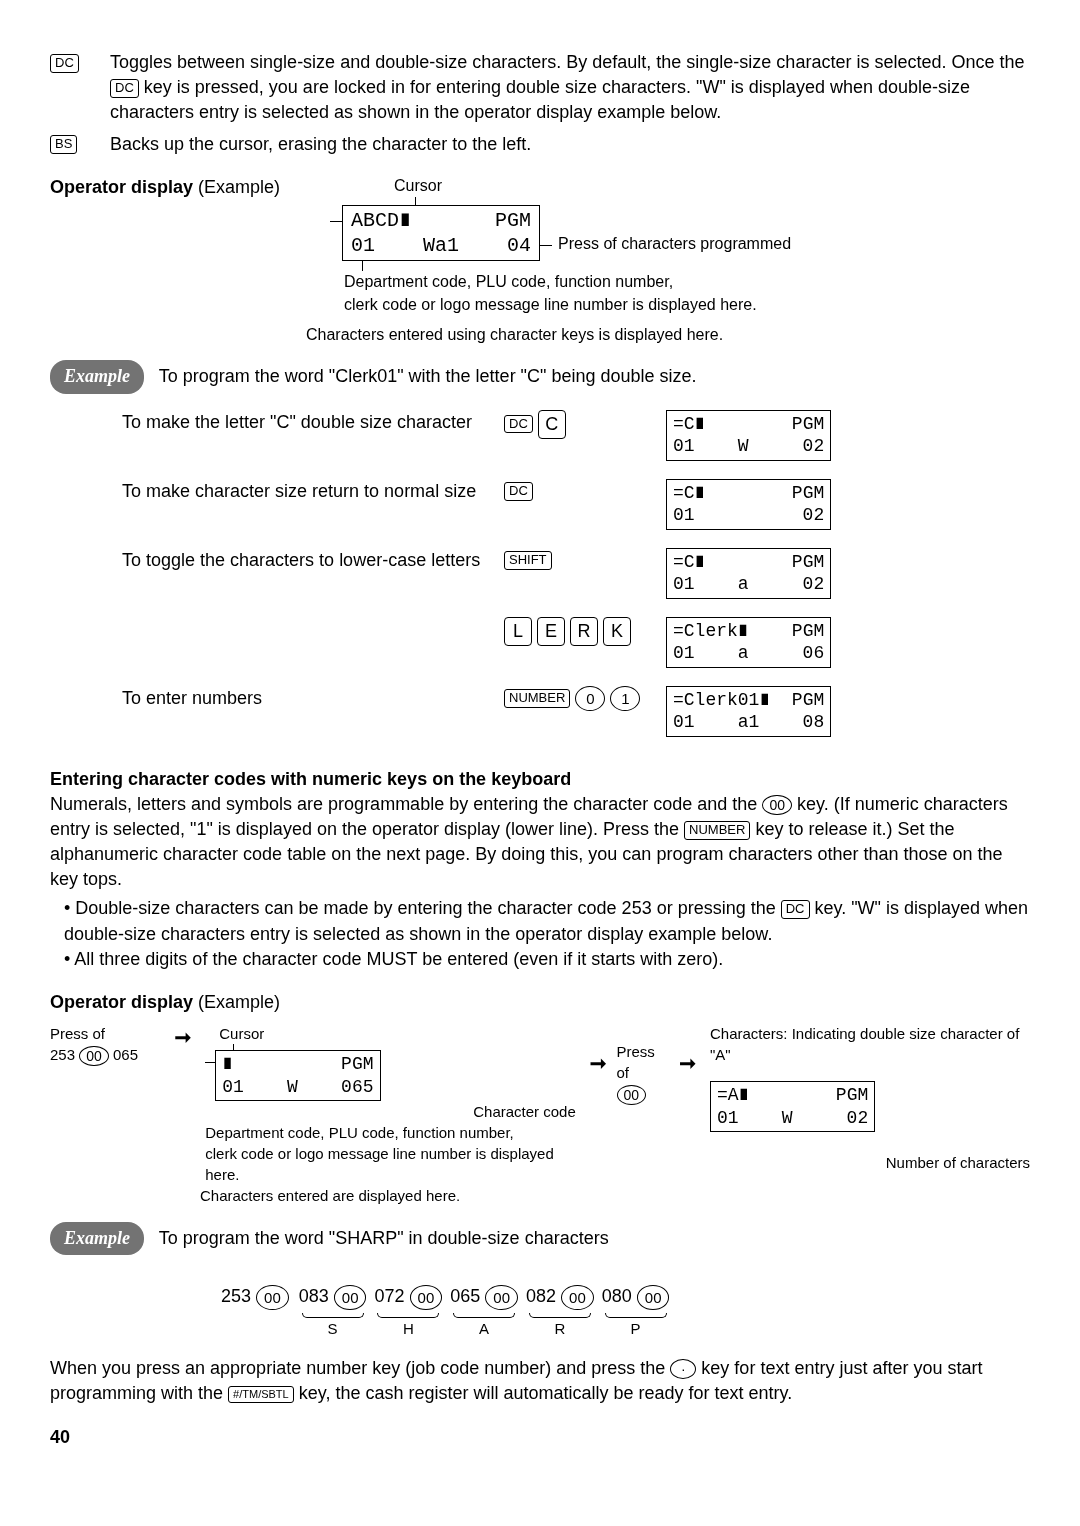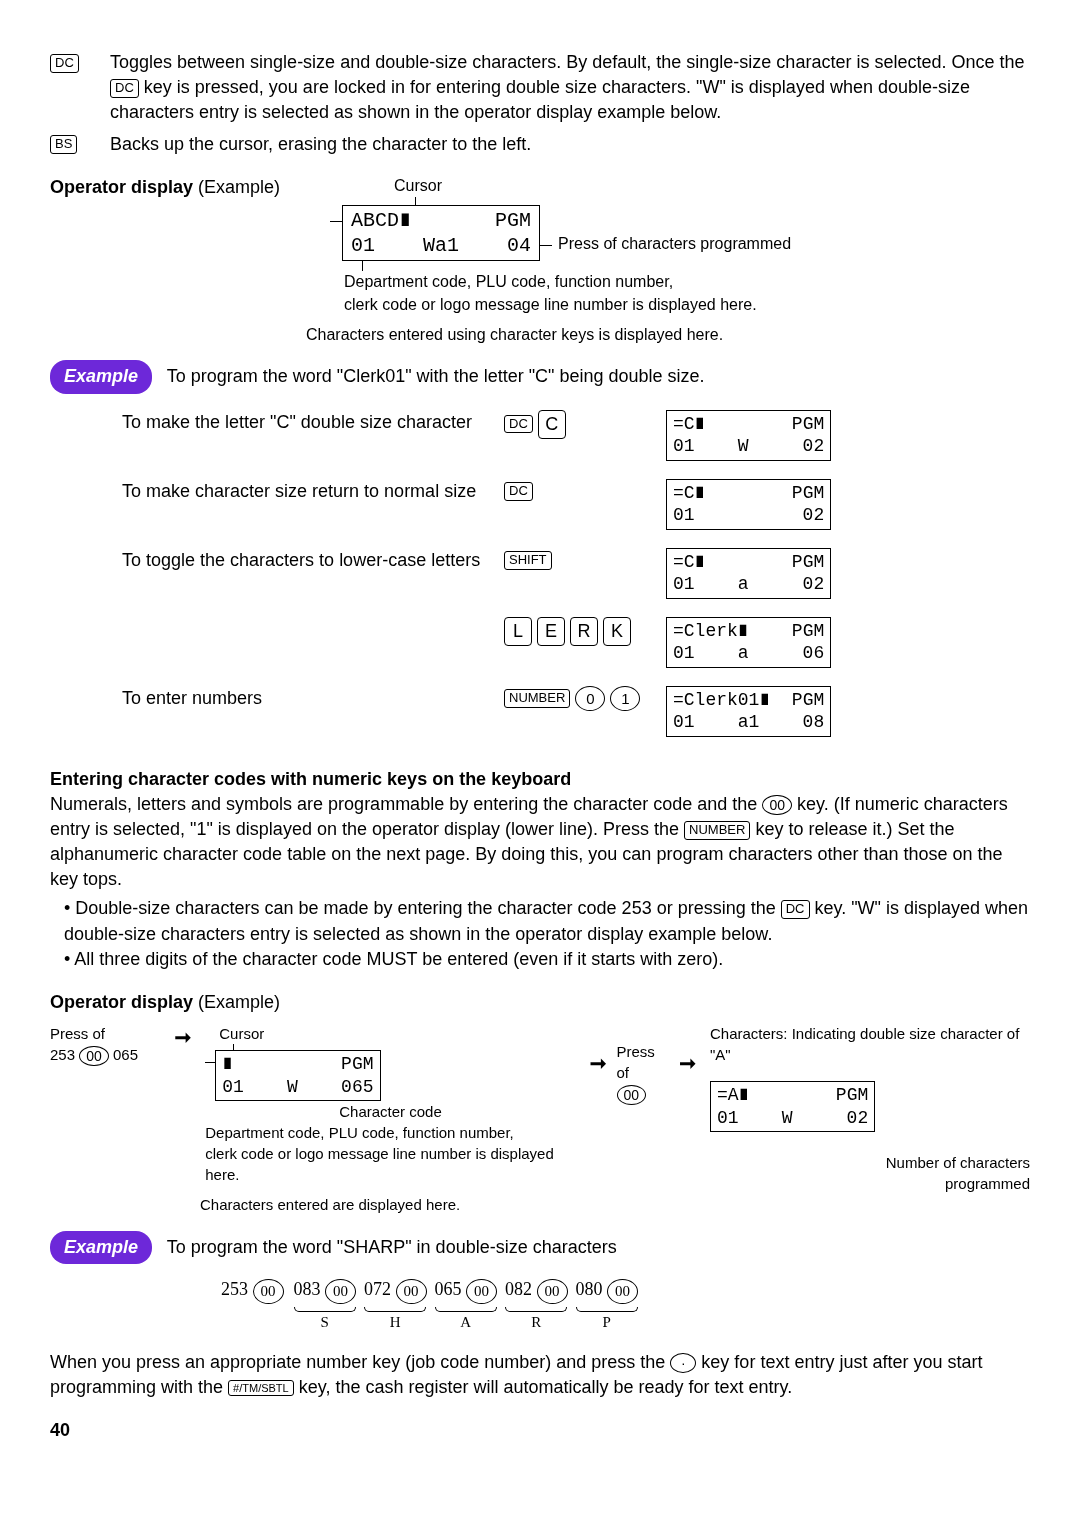--- a/index.html
+++ b/index.html
@@ -67,27 +67,27 @@
   .def-key {
     width: 60px;
     flex-shrink: 0;
   }
   .def-body {
     flex: 1;
   }
   .bold { font-weight: bold; }
   .example-badge {
     display: inline-block;
-    background: #6d28d9;
+    background: #737373;
     color: #fff;
     font-weight: bold;
     font-style: italic;
     padding: 4px 14px;
     border-radius: 16px;
-    font-family: Liberation Sans, sans-serif;
+    font-family: Liberation Serif, serif;
     font-size: 18px;
     margin-right: 10px;
   }
   .display-box {
     border: 1.5px solid #000;
     font-family: 'Courier New', monospace;
     font-size: 20px;
     padding: 2px 8px;
     display: inline-block;
     white-space: pre;
@@ -251,48 +251,47 @@
   <span class="arrow">➞</span>
 
   <div style="margin:0 14px;">
     <div style="margin-left:14px;" class="tiny">Cursor</div>
     <div style="margin-left:28px; border-left:1px solid #000; height:6px;"></div>
     <div style="display:flex;">
       <div style="width:10px; border-top:1px solid #000; margin-top:12px;"></div>
       <div class="display-box-sm"><span>∎          PGM</span>
 <span>01    W    065</span></div>
     </div>
-    <div style="text-align:center;" class="tiny">Character code</div>
+    <div style="text-align:right;" class="tiny">Character code</div>
     <div class="tiny">Department code, PLU code, function number,</div>
     <div class="tiny">clerk code or logo message line number is displayed here.</div>
   </div>
   <span class="arrow" style="margin-top:26px;">➞</span>
 
   <div style="margin:0 10px;" class="tiny">
     <div style="margin-top:18px;">Press of</div>
     <div><span class="keycap-oval">00</span></div>
   </div>
   <span class="arrow" style="margin-top:26px;">➞</span>
 
   <div style="margin-left:14px;">
     <div class="tiny" style="margin-bottom:16px;">Characters: Indicating double size character of "A"</div>
     <div class="display-box-sm"><span>=A∎        PGM</span>
 <span>01    W     02</span></div>
     <div style="text-align:right; margin-top:20px;" class="tiny">Number of characters</div>
-    <div style="text-align:right;" class="tiny">programmed</div>
   </div>
 </div>
 <div class="tiny" style="margin-left:150px;">Characters entered are displayed here.</div>
 
 <div style="margin-top:16px;">
   <span class="example-badge">Example</span>
   <span>To program the word "SHARP" in double-size characters</span>
 </div>
 
-<div style="margin:12px 0 0 170px;font-family:Liberation Serif, serif;">
+<div style="margin:28px 0 0 170px;">
   <table style="border-collapse:collapse;">
     <tbody>
         <tr>
       <td style="padding-right:6px;"><span>253 </span><span class="keycap-oval-big">00</span></td>
       <td style="padding:0 4px;"><span>083</span> <span class="keycap-oval-big">00</span></td>
       <td style="padding:0 4px;"><span>072</span> <span class="keycap-oval-big">00</span></td>
       <td style="padding:0 4px;"><span>065</span> <span class="keycap-oval-big">00</span></td>
       <td style="padding:0 4px;"><span>082</span> <span class="keycap-oval-big">00</span></td>
       <td style="padding:0 4px;"><span>080</span> <span class="keycap-oval-big">00</span></td>
     </tr>

